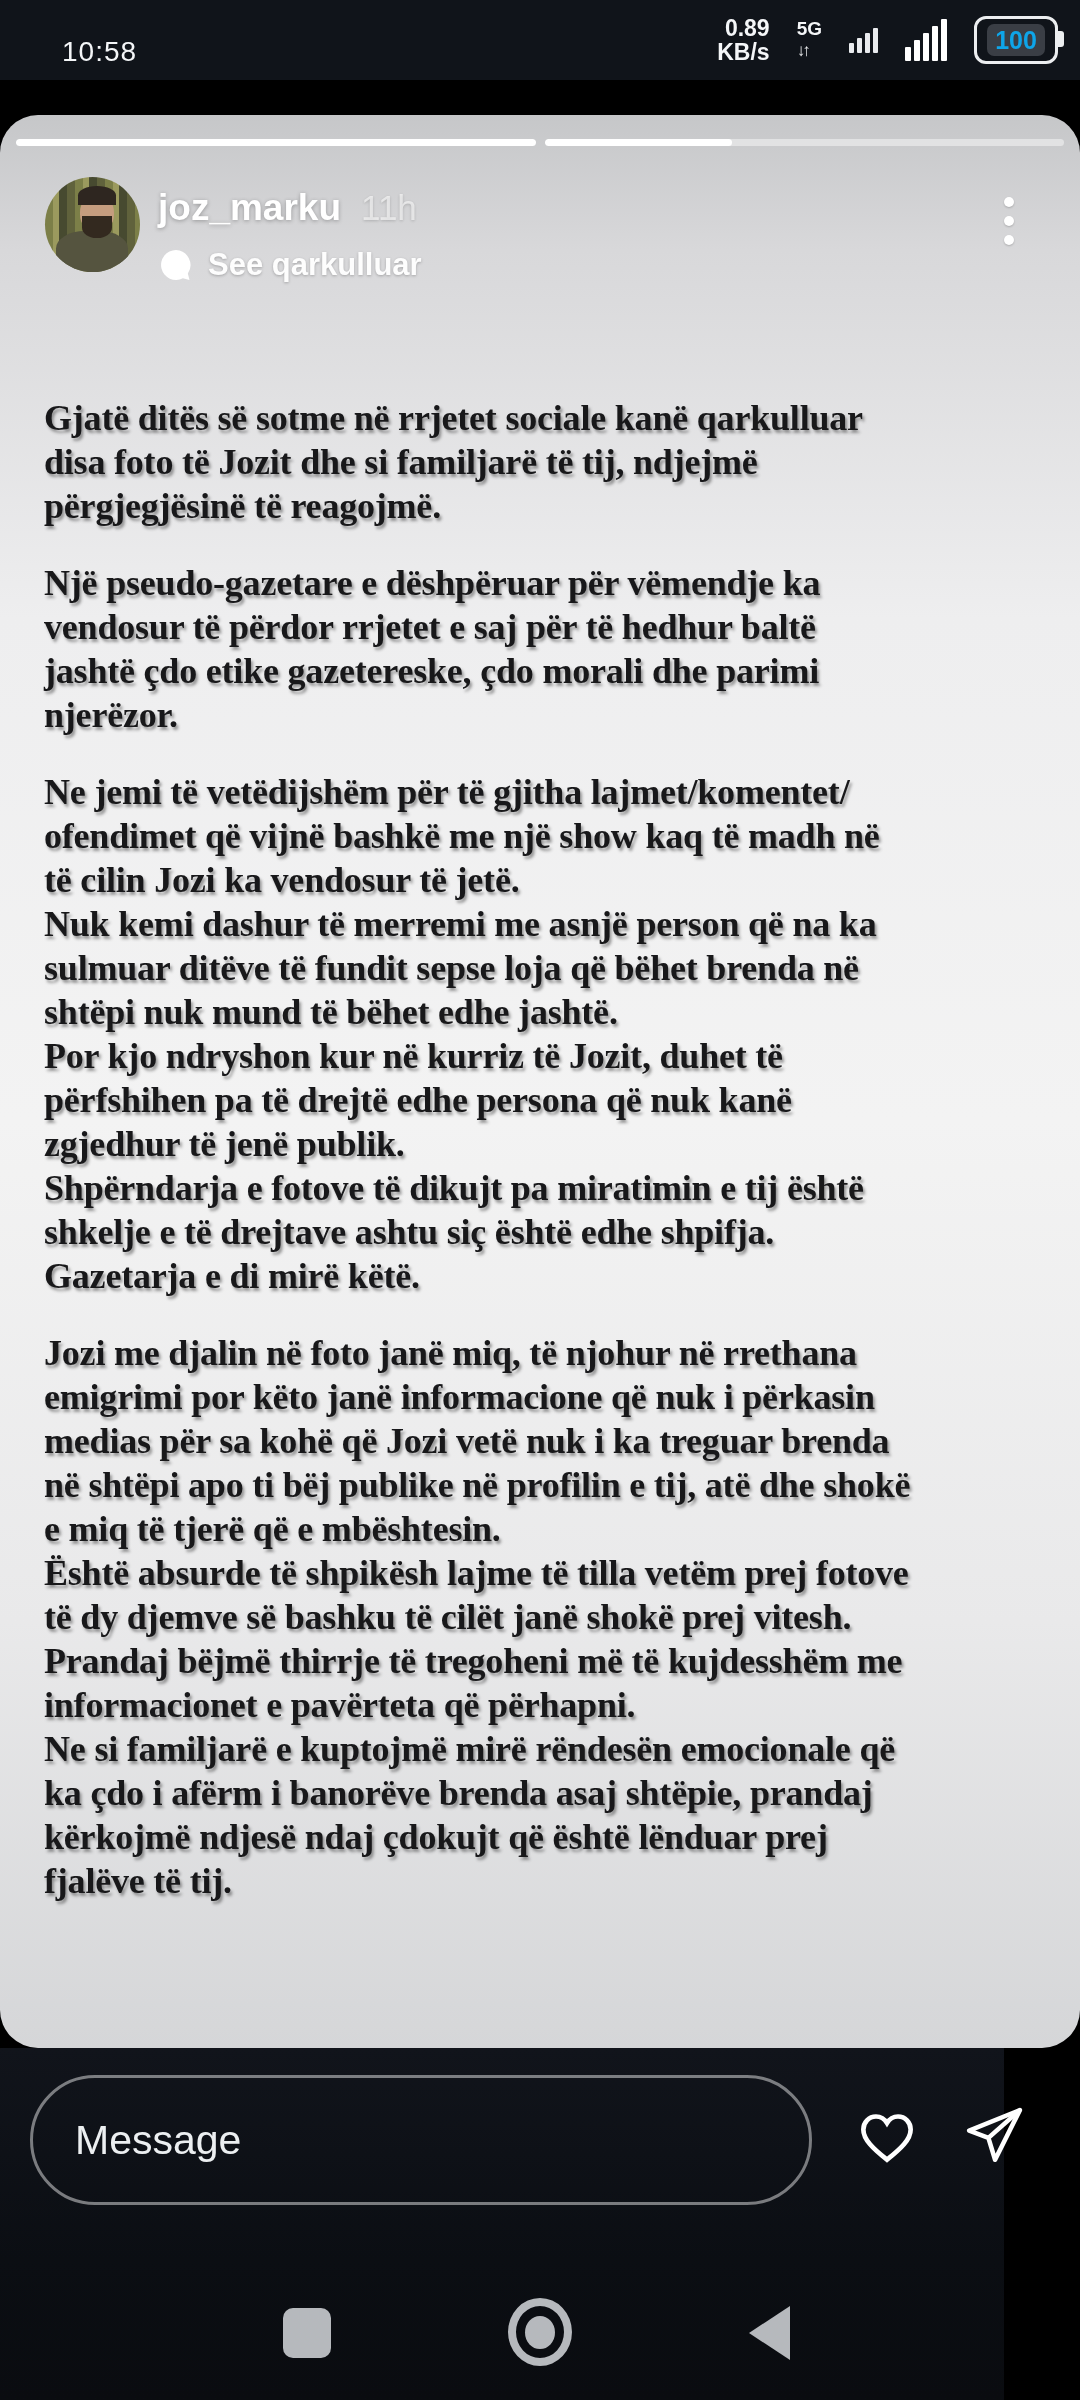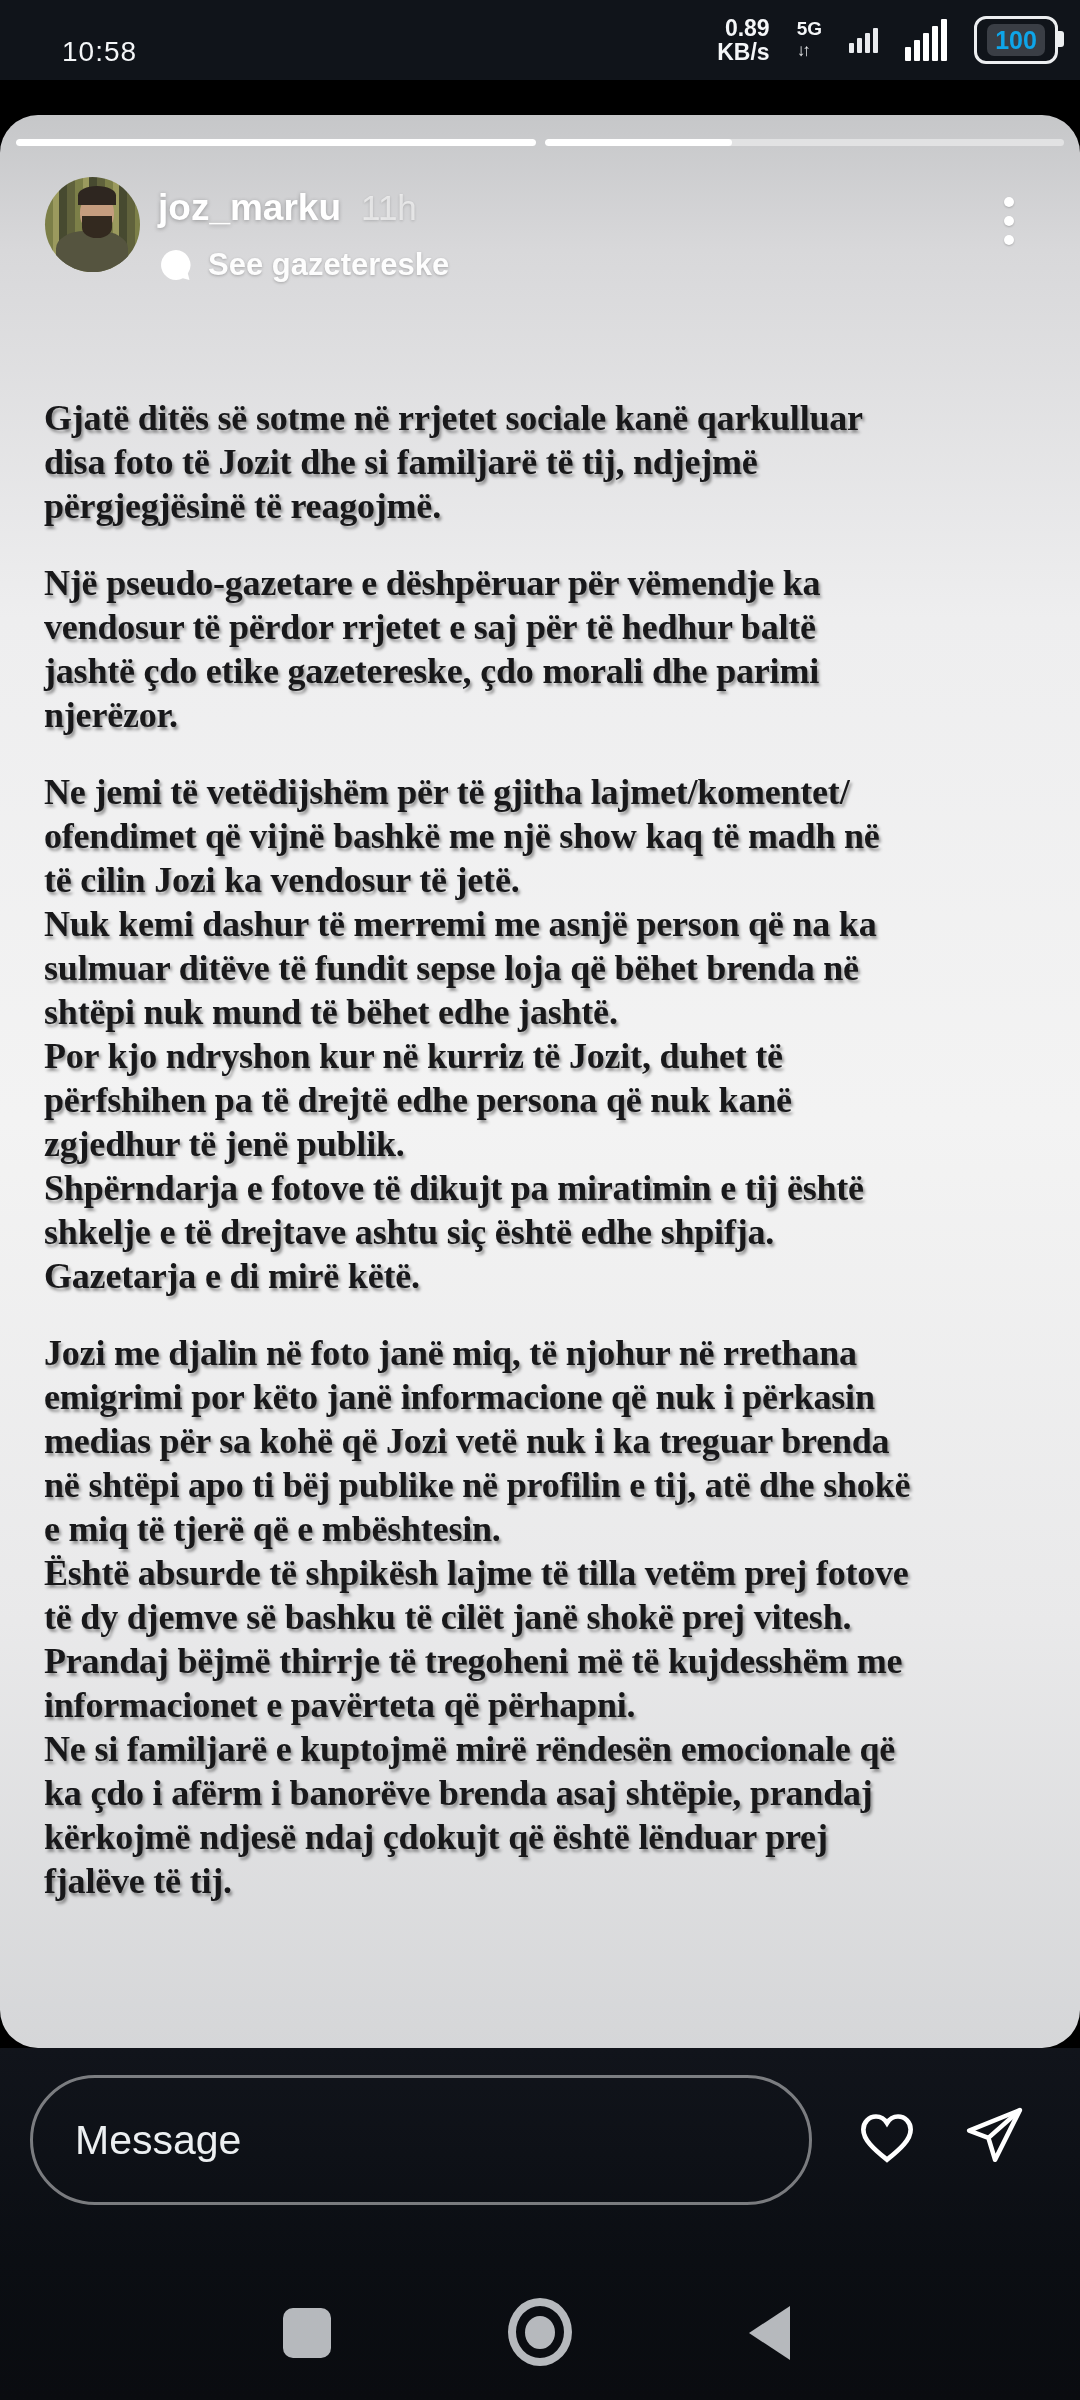--- a/index.html
+++ b/index.html
@@ -63,21 +63,21 @@
     margin:0 0 33px 0;
     font-family:"Liberation Serif","DejaVu Serif",serif;
     font-weight:700;
     font-size:36px;line-height:44px;letter-spacing:-0.2px;
     color:#18181a;
     white-space:pre-line;
     text-shadow:2px 3px 3px rgba(45,45,45,.45);
   }
 
   
-  .bottom-bar{position:absolute;top:2048px;left:0;width:1080px;height:352px;
+  .bottom-bar{position:absolute;top:2048px;left:0;width:1004px;height:352px;
     background:linear-gradient(180deg,#11141b 0%,#0b0e13 60%,#0a0c10 100%);}
   .composer{
     position:absolute;left:30px;top:27px;width:782px;height:130px;
     border:3px solid rgba(255,255,255,.45);border-radius:66px;background:transparent;
     box-sizing:border-box;display:flex;align-items:center;
   }
   .composer input{
     width:100%;background:transparent;border:none;outline:none;
     margin:0 40px;font-size:41px;color:#f2f4f6;font-family:"Liberation Sans",sans-serif;
   }
@@ -154,21 +154,21 @@
       <div class="user-row">
         <span class="username">joz_marku</span>
         <span class="posted-ago">11h</span>
       </div>
       <div class="translate-row">
         <span>
           <svg width="36" height="36" viewBox="0 0 24 24">
             <path d="M12 2a10 10 0 1 0 4.6 18.9L21 22l-1.1-4.4A10 10 0 0 0 12 2z" fill="#ffffff"></path>
           </svg>
         </span>
-        <span class="translate-label">See gazetereske</span>
+        <span class="translate-label">See qarkulluar</span>
       </div>
     </div>
 
     <div class="kebab">
       <span class="dot"></span>
       <span class="dot"></span>
       <span class="dot"></span>
     </div>
 
     <div class="story-text">

